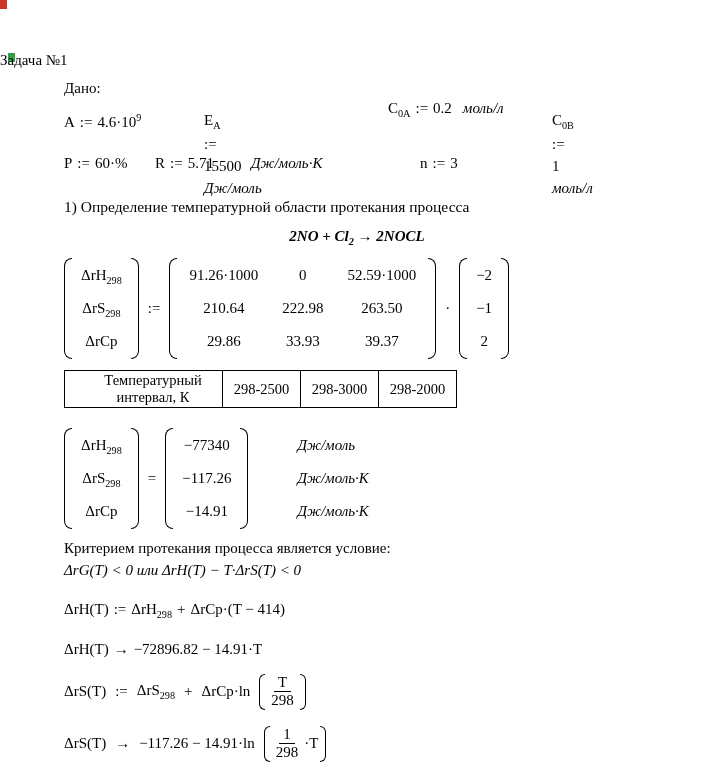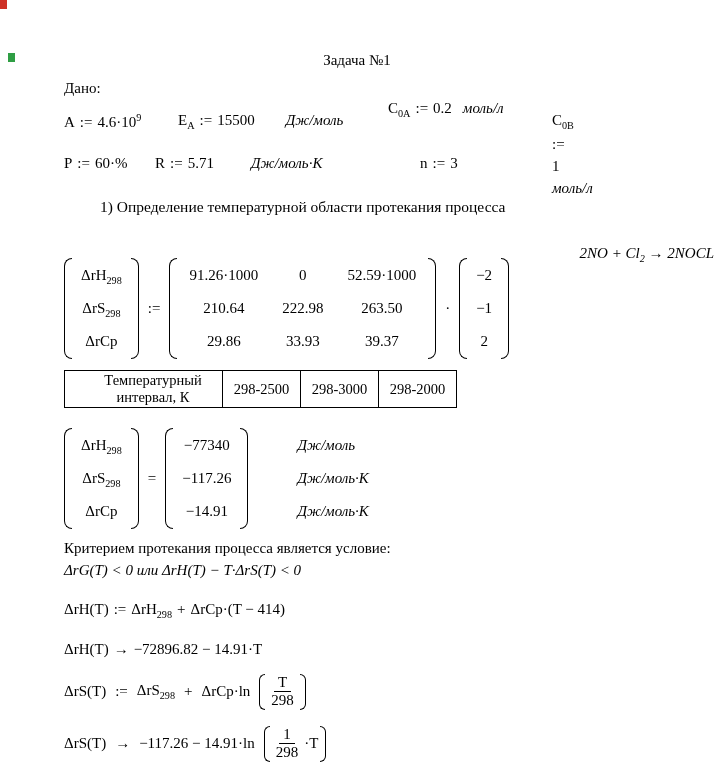--- a/index.html
+++ b/index.html
@@ -7,21 +7,21 @@
   .sheet {
     position:relative; width:714px; height:776px; background:#fff;
     font-family:"Liberation Serif", serif; font-size:15px; color:#000;
     overflow:hidden;
   }
   .abs { position:absolute; }
   .it { font-style:italic; }
   sub { font-size:68%; }
   sup { font-size:68%; }
   .title { font-size:15px; }
-  .heading { font-size:15.5px;margin-left:36px; }
+  .heading { font-size:15.5px; }
 
   
   .eq  { display:flex; align-items:baseline; gap:5px; white-space:nowrap; }
   .meq { display:flex; align-items:center;   gap:9px; white-space:nowrap; }
   .tok { white-space:nowrap; }
 
   
   .mat { display:inline-flex; align-items:stretch; }
   .paren-l { width:8px; border:1.4px solid #000; border-right:0; border-radius:9px 0 0 9px; }
   .paren-r { width:8px; border:1.4px solid #000; border-left:0;  border-radius:0 9px 9px 0; }
@@ -52,31 +52,31 @@
   .artifact.green { left:8px; top:53px; width:7px; height:9px; background:#2f9e44; }
 </style>
 </head>
 <body>
 
 <div class="sheet">
 
   <span class="artifact red"></span>
   <span class="artifact green"></span>
 
-  <div class="abs title" style="left:0;top:52px;width:100%;text-align:center;">Задача №1</div>
+  <div class="abs title" style="left:0;top:52px;width:100%;">Задача №1</div>
 
   <div class="abs" style="left:64px;top:80px;">Дано:</div>
 
   <div class="abs eq" style="left:64px;top:112px;">
     <span>A</span>
     <span>:=</span>
     <span class="tok"><span>4.6·10</span><sup>9</sup></span>
   </div>
 
-  <div class="abs eq" style="left:178px;top:112px;">
+  <div class="abs eq" style="left:178px;top:112px;flex-direction:column;">
     <span class="tok"><span>E</span><sub>A</sub></span>
     <span>:=</span>
     <span>15500</span>
     <span class="it" style="margin-left:26px;">Дж/моль</span>
   </div>
 
   <div class="abs eq" style="left:388px;top:100px;">
     <span class="tok"><span>C</span><sub>0A</sub></span>
     <span>:=</span>
     <span>0.2</span>
@@ -104,21 +104,21 @@
   </div>
 
   <div class="abs eq" style="left:420px;top:155px;">
     <span>n</span>
     <span>:=</span>
     <span>3</span>
   </div>
 
   <div class="abs heading" style="left:64px;top:198px;">1) Определение температурной области протекания процесса</div>
 
-  <div class="abs it" style="left:0;top:245px;width:100%;text-align:right;">
+  <div class="abs it" style="left:0;top:228px;width:100%;text-align:center;font-weight:bold;">
     <span>2NO + Cl</span><sub>2</sub><span> → 2NOCL</span>
   </div>
 
   <div class="abs meq" style="left:64px;top:258px;">
     <span class="mat">
       <span class="paren-l"></span>
       <span class="vec">
         <span class="cell tok"><span>ΔrH</span><sub>298</sub></span>
         <span class="cell tok"><span>ΔrS</span><sub>298</sub></span>
         <span class="cell tok"><span>ΔrCp</span><sub></sub></span>

